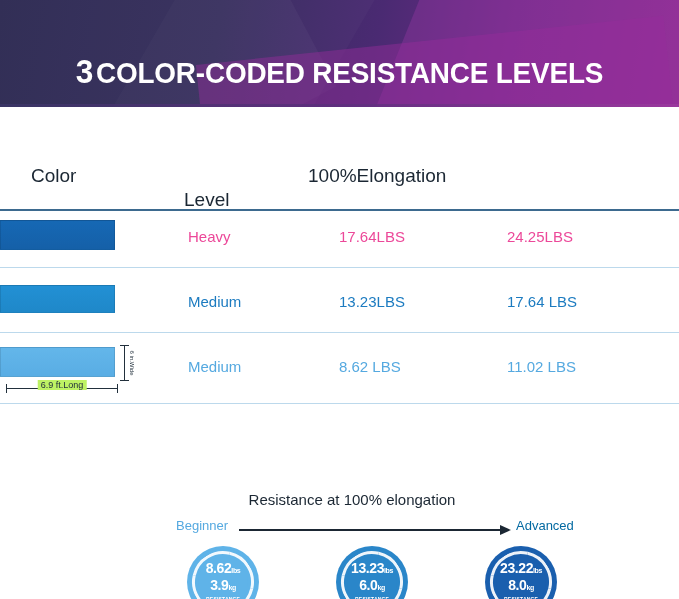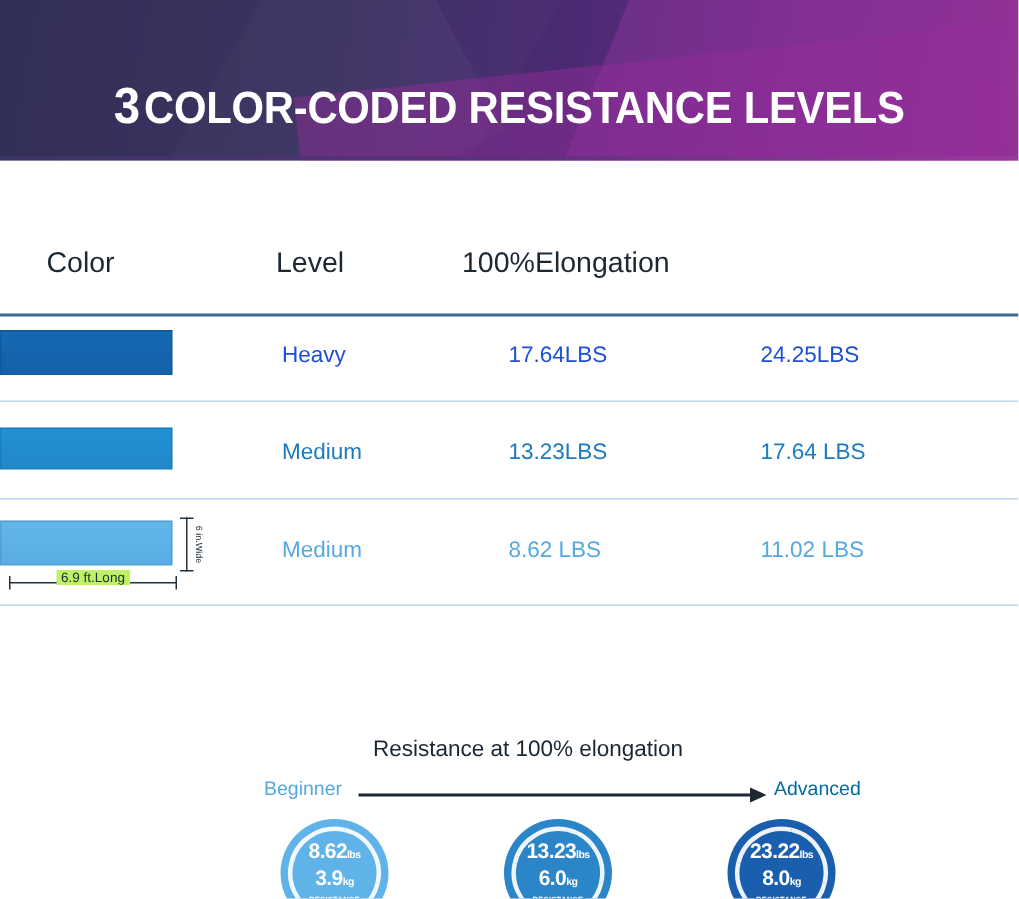--- a/index.html
+++ b/index.html
@@ -89,21 +89,21 @@
   }
   .th {
     position: absolute;
     top: 58px;
     color: #1b2733;
     font-size: 19px;
     font-family: "Liberation Sans", sans-serif;
     white-space: nowrap;
   }
   .th.c-color  { left: 31px; }
-  .th.c-level  { left: 184px; }
+  .th.c-level  { left: 184px; margin-top: 24px; }
   .th.c-e100   { left: 308px; }
   .th.c-e200   { left: 485px; }
 
   .divider-head {
     position: absolute;
     left: 0; top: 0;
     width: 679px; height: 2px;
     background: #3d6a8f;
   }
   .divider-row {
@@ -141,21 +141,21 @@
     position: absolute;
     top: 17px;
     font-size: 15px;
     white-space: nowrap;
     font-family: "Liberation Sans", sans-serif;
   }
   .cell.c-level { left: 188px; }
   .cell.c-e100  { left: 339px; }
   .cell.c-e200  { left: 507px; }
 
-  .row-heavy  .cell { color: #1d4ed8; }
+  .row-heavy  .cell { color: #ec4899; }
   .row-medium .cell { color: #1c7bc0; }
   .row-light  .cell { color: #55a9e0; }
 
   
   .dim-long {
     position: absolute;
     left: 6px;
     top: 40px;
     width: 112px;
     height: 14px;

